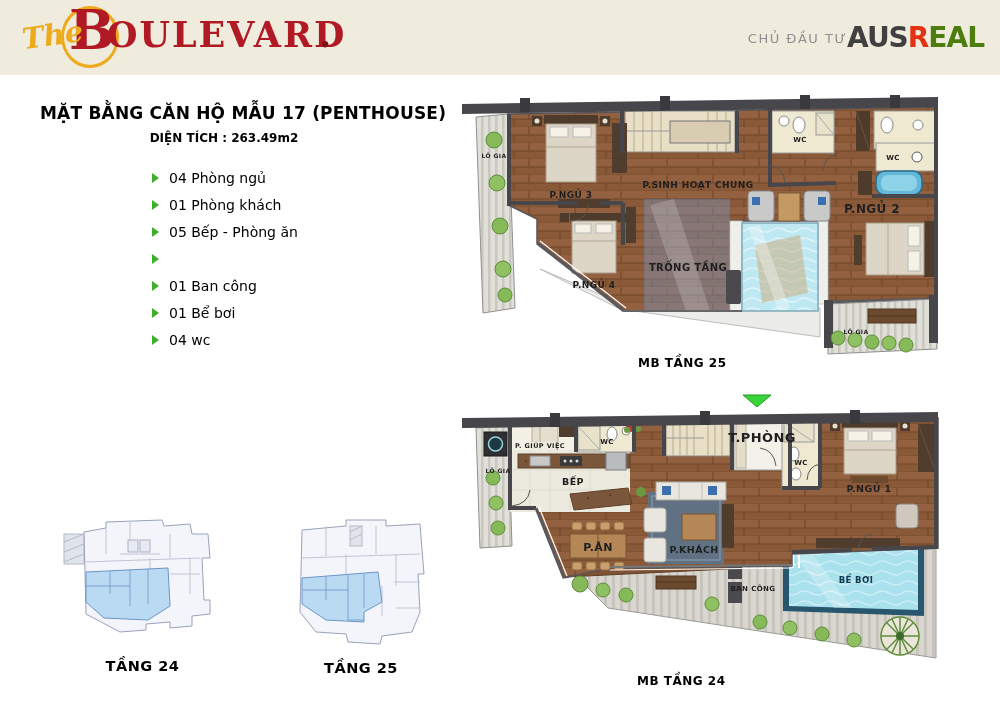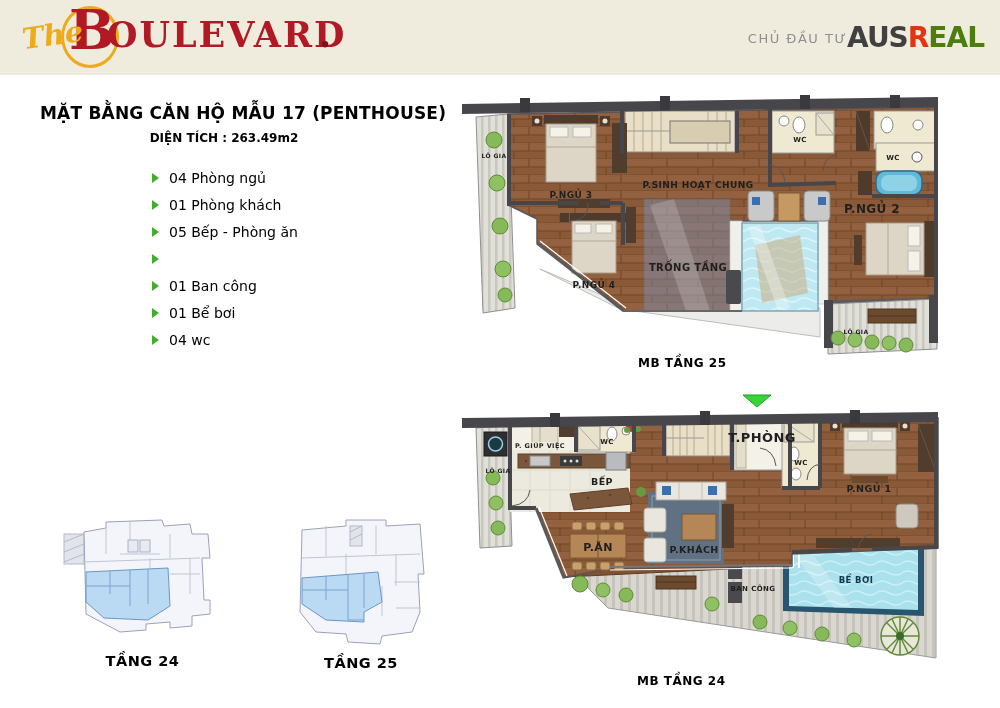--- a/index.html
+++ b/index.html
@@ -39,21 +39,21 @@
   .plan{position:absolute;}
   .plan svg{display:block;}
   .rlabel{position:absolute;transform:translate(-50%,-50%);font-weight:bold;
        color:#1f1f1f;white-space:nowrap;letter-spacing:.4px;}
   .plan-caption{position:absolute;width:200px;text-align:left;font-size:12px;
        font-weight:bold;letter-spacing:.5px;}
   .down-arrow{position:absolute;left:742px;top:393px;}
 
   
   .mini{position:absolute;}
-  .mini-cap{text-align:center;font-size:14.5px;font-weight:bold;
+  .mini-cap{margin-top:5px;text-align:center;font-size:14.5px;font-weight:bold;
        letter-spacing:.5px;}
 </style>
 </head>
 <body>
 
 <div class="page">
 
   <div class="header">
     <div class="logo">
       <span class="logo-circle"></span>
@@ -501,21 +501,21 @@
 
       <polygon points="2,10 478,4 478,14 2,20" fill="#47474b"></polygon>
       <rect x="90" y="5" width="10" height="14" fill="#3a3a3e"></rect>
       <rect x="240" y="3" width="10" height="14" fill="#3a3a3e"></rect>
       <rect x="390" y="2" width="10" height="14" fill="#3a3a3e"></rect>
     </svg>
 
     <span class="rlabel" style="left:38px;top:62px;font-size:6px;">LÔ GIA</span>
     <span class="rlabel" style="left:80px;top:38px;font-size:6.5px;background:rgba(243,241,230,.7);">P. GIÚP VIỆC</span>
     <span class="rlabel" style="left:147px;top:34px;font-size:7px;">WC</span>
-    <span class="rlabel" style="left:128px;top:73px;font-size:9.5px;padding-left:28px;">BẾP</span>
+    <span class="rlabel" style="left:99px;top:73px;font-size:9.5px;padding-left:28px;">BẾP</span>
     <span class="rlabel" style="left:302px;top:29px;font-size:13px;">T.PHÒNG</span>
     <span class="rlabel" style="left:341px;top:55px;font-size:7px;">WC</span>
     <span class="rlabel" style="left:409px;top:80px;font-size:9.5px;">P.NGỦ 1</span>
     <span class="rlabel" style="left:138px;top:139px;font-size:11px;">P.ĂN</span>
     <span class="rlabel" style="left:234px;top:141px;font-size:9.5px;">P.KHÁCH</span>
     <span class="rlabel" style="left:293px;top:181px;font-size:7px;">BAN CÔNG</span>
     <span class="rlabel" style="left:396px;top:172px;font-size:8.5px;color:#14394e;">BỂ BƠI</span>
   </div>
   <div class="plan-caption" style="left:637px;top:674px;">MB TẦNG 24</div>
 

